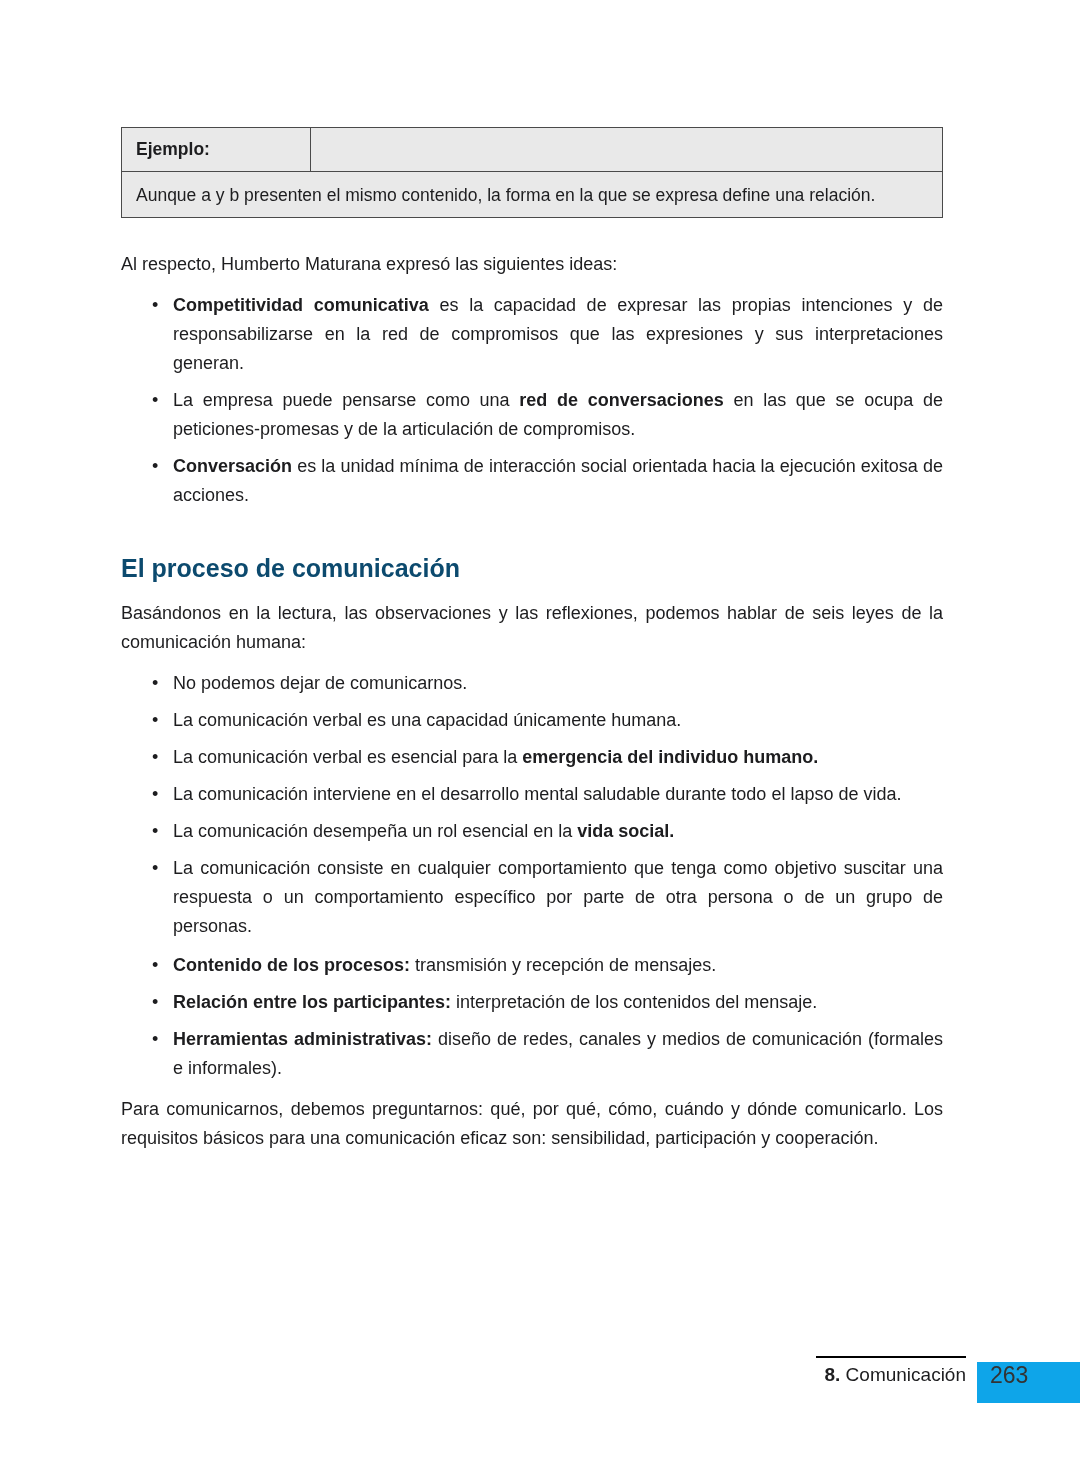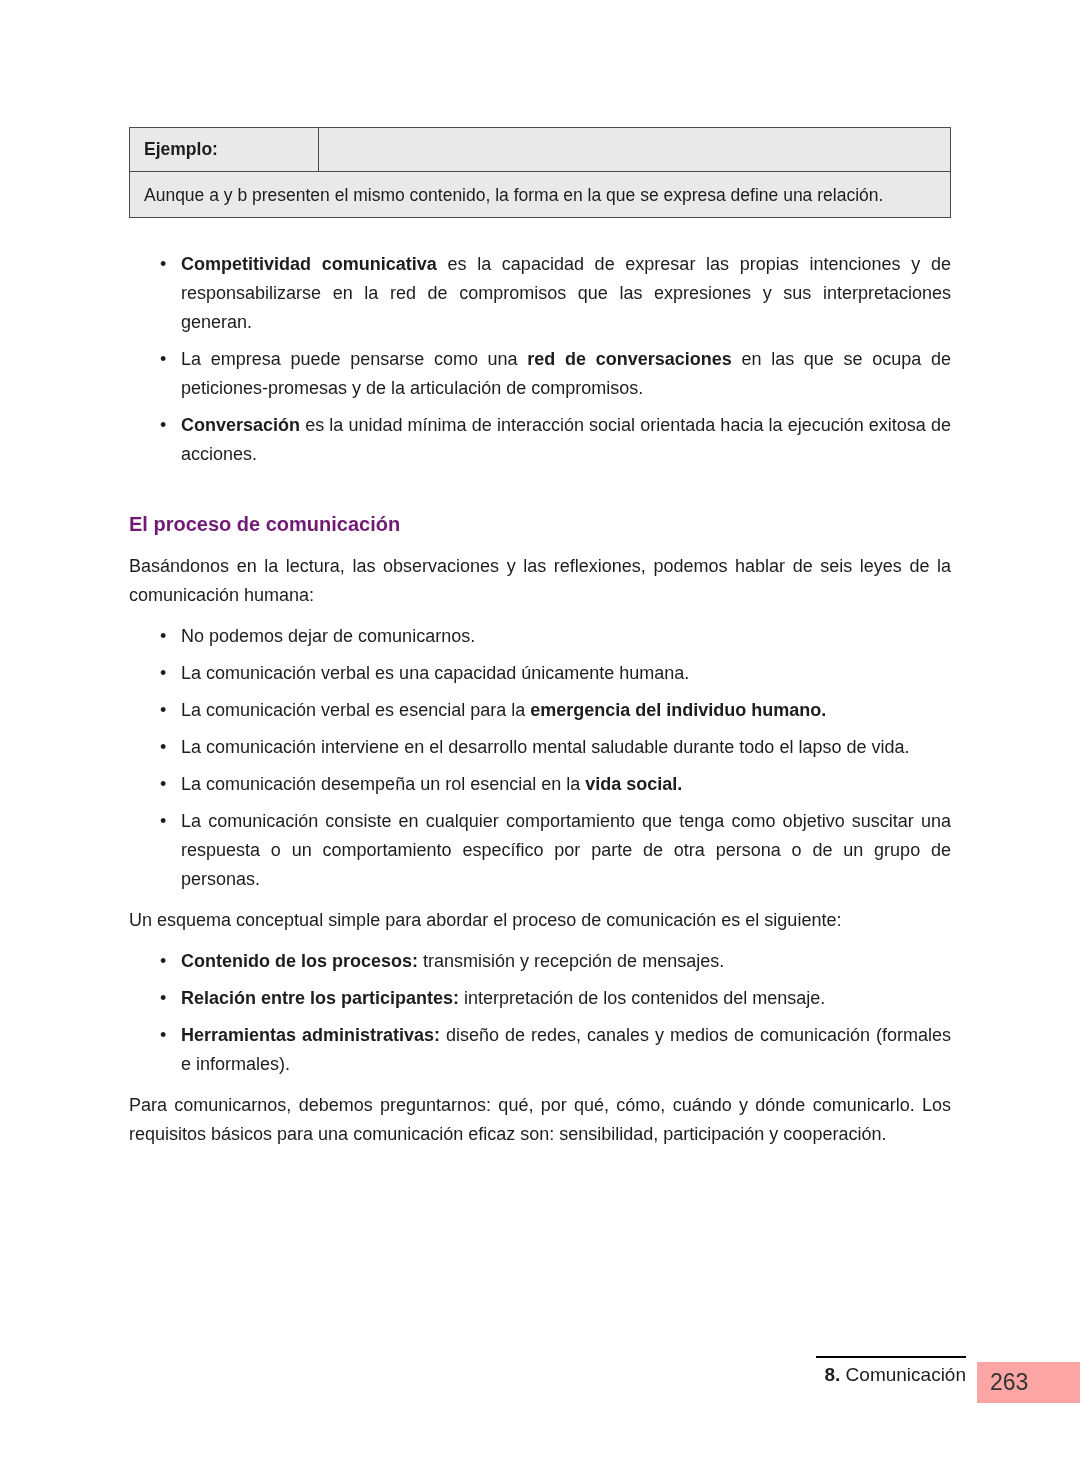--- a/index.html
+++ b/index.html
@@ -8,21 +8,21 @@
     position: relative;
     width: 1080px;
     height: 1459px;
     background: #ffffff;
     font-family: "Liberation Sans", sans-serif;
     color: #1d1d1f;
     overflow: hidden;
   }
   .content {
     position: absolute;
-    left: 129px;
+    left: 121px;
     top: 127px;
     width: 822px;
   }
 
   
   .example-box {
     border: 1px solid #4a4a4a;
     background: #e9e9e9;
     font-size: 17.5px;
     line-height: 1.55;
@@ -57,23 +57,23 @@
     padding-left: 52px;
     font-size: 18px;
     line-height: 29px;
     text-align: justify;
     margin-bottom: 8px;
   }
   ul.bullets li .marker { position: absolute; left: 31px; }
 
   
   h2.section-heading {
-    font-size: 20px;
+    font-size: 25px;
     font-weight: bold;
-    color: #701a75;
+    color: #0c4a6e;
     margin: 44px 0 16px 0;
     text-align: left;
   }
 
   
   .footer-rule {
     position: absolute;
     left: 816px;
     top: 1356px;
     width: 150px;
@@ -87,62 +87,61 @@
     font-size: 19px;
     color: #1d1d1f;
     white-space: nowrap;
   }
   .page-tab {
     position: absolute;
     right: 0;
     top: 1362px;
     width: 103px;
     height: 41px;
-    background: #fca5a5;
+    background: #0ea5e9;
     color: #333333;
     display: flex;
-    align-items: center;
     padding-left: 13px;
     font-size: 23px;
   }
 </style>
 </head>
 <body>
 
 <div class="page">
   <div class="content">
 
     <div class="example-box">
       <div class="ex-row1">
         <div class="ex-label">Ejemplo:</div>
       </div>
       <div class="ex-note">Aunque a y b presenten el mismo contenido, la forma en la que se expresa define una relación.</div>
     </div>
 
+    <p class="body-text">Al respecto, Humberto Maturana expresó las siguientes ideas:</p>
 
     <ul class="bullets">
         <li><span class="marker">•</span><span class="li-text"><span class="b">Competitividad comunicativa</span><span> es la capacidad de expresar las propias intenciones y de responsabilizarse en la red de compromisos que las expresiones y sus interpretaciones generan.</span></span></li>
         <li><span class="marker">•</span><span class="li-text"><span>La empresa puede pensarse como una </span><span class="b">red de conversaciones</span><span> en las que se ocupa de peticiones-promesas y de la articulación de compromisos.</span></span></li>
         <li><span class="marker">•</span><span class="li-text"><span class="b">Conversación</span><span> es la unidad mínima de interacción social orientada hacia la ejecución exitosa de acciones.</span></span></li>
       </ul>
 
     <h2 class="section-heading">El proceso de comunicación</h2>
 
     <p class="body-text">Basándonos en la lectura, las observaciones y las reflexiones, podemos hablar de seis leyes de la comunicación humana:</p>
 
     <ul class="bullets">
         <li><span class="marker">•</span><span class="li-text"><span>No podemos dejar de comunicarnos.</span></span></li>
         <li><span class="marker">•</span><span class="li-text"><span>La comunicación verbal es una capacidad únicamente humana.</span></span></li>
         <li><span class="marker">•</span><span class="li-text"><span>La comunicación verbal es esencial para la </span><span class="b">emergencia del individuo humano.</span></span></li>
         <li><span class="marker">•</span><span class="li-text"><span>La comunicación interviene en el desarrollo mental saludable durante todo el lapso de vida.</span></span></li>
         <li><span class="marker">•</span><span class="li-text"><span>La comunicación desempeña un rol esencial en la </span><span class="b">vida social.</span></span></li>
         <li><span class="marker">•</span><span class="li-text"><span>La comunicación consiste en cualquier comportamiento que tenga como objetivo suscitar una respuesta o un comportamiento específico por parte de otra persona o de un grupo de personas.</span></span></li>
       </ul>
 
-    <p class="body-text">Un esquema conceptual simple para abordar el proceso de comunicación es el siguiente:</p>
 
     <ul class="bullets">
         <li><span class="marker">•</span><span class="li-text"><span class="b">Contenido de los procesos:</span><span> transmisión y recepción de mensajes.</span></span></li>
         <li><span class="marker">•</span><span class="li-text"><span class="b">Relación entre los participantes:</span><span> interpretación de los contenidos del mensaje.</span></span></li>
         <li><span class="marker">•</span><span class="li-text"><span class="b">Herramientas administrativas:</span><span> diseño de redes, canales y medios de comunicación (formales e informales).</span></span></li>
       </ul>
 
     <p class="body-text">Para comunicarnos, debemos preguntarnos: qué, por qué, cómo, cuándo y dónde comunicarlo. Los requisitos básicos para una comunicación eficaz son: sensibilidad, participación y cooperación.</p>
 
   </div>

